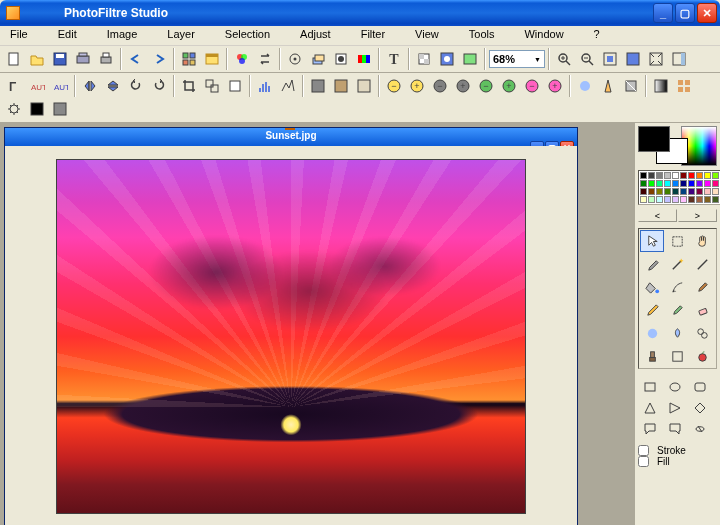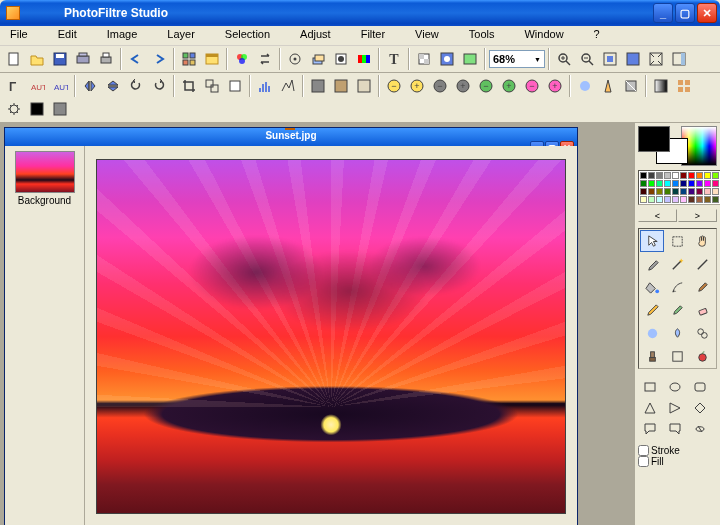--- a/index.html
+++ b/index.html
@@ -62,21 +62,21 @@
 .toolgrid { display:grid; grid-template-columns: repeat(3, 24px); grid-auto-rows: 22px; gap:1px; border:1px inset #aca899; padding:1px; background:#ece9d8; margin-top:2px;}
 .tool { display:flex;align-items:center;justify-content:center; border:1px solid transparent; cursor:pointer;}
 .tool.sel { border:1px solid #316ac5; background:#d6e6ff;}
 .tool svg { width:15px;height:15px;}
 
 .shapegrid { display:grid; grid-template-columns:repeat(3,24px); grid-auto-rows:20px; gap:1px; margin-top:4px;}
 .shape { display:flex;align-items:center;justify-content:center; border:1px solid transparent;}
 .shape svg {width:14px;height:14px;}
 
 .checks { font-size:10px; margin-top:2px;}
-.checks label { display:flex; align-items:center; gap:2px;}
+.checks label { display:flex; align-items:center; gap:8px;}
 .checks input { width:11px; height:11px;}
 </style>
 </head>
 <body>
 
 <div class="titlebar">
   <div class="ticon"></div>
   <span>PhotoFiltre Studio</span>
   <div class="wbtns">
     <div class="wbtn wmin">_</div>
@@ -741,24 +741,20 @@
       <div class="doctitle">
         <div class="ticon2"></div>
         <span>Sunset.jpg</span>
         <div class="docbtns">
           <div class="docbtn dmin">_</div>
           <div class="docbtn dmax">▢</div>
           <div class="docbtn dclose">✕</div>
         </div>
       </div>
       <div class="docbody">
-        <div class="layers">
-          <div class="lthumb"></div>
-          <div class="lname">Background</div>
-        </div>
         <div class="imgview">
           <div class="theimg">
             <div class="rays"></div>
             <div class="clouds"></div>
           </div>
         </div>
       </div>
     </div>
   </div>
 

